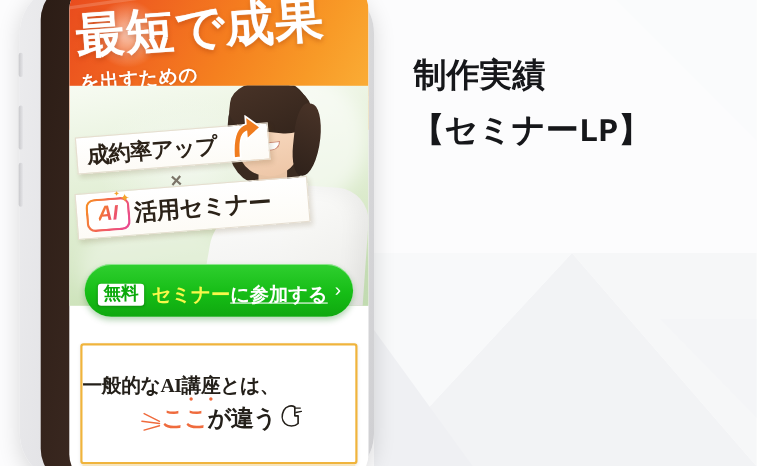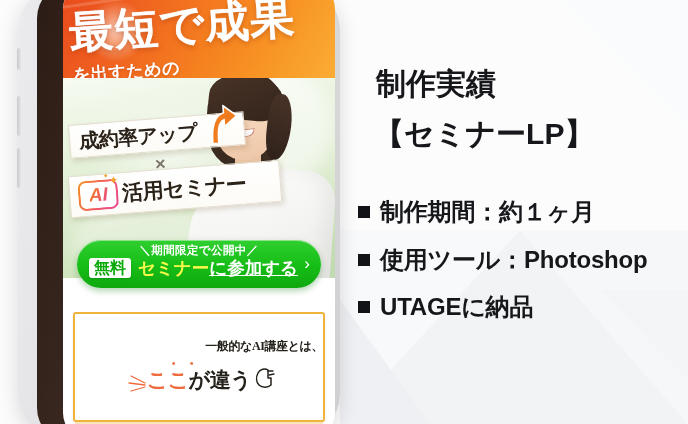--- a/index.html
+++ b/index.html
@@ -206,44 +206,44 @@
     font-size:17px; font-weight:400; line-height:1;
   }
 
   
   .card{
     position:absolute; left:10px; top:330px; width:252px; height:110px;
     background:#fff; border:2.5px solid #f0b43c; border-radius:3px;
     box-shadow:0 1px 3px rgba(0,0,0,.08);
   }
   .card-l1{
-    position:absolute; left:0; right:0; top:24px; text-align:right;
+    position:absolute; left:0; right:0; top:24px; text-align:left;
     font-family:"Liberation Serif","DejaVu Serif",serif;
-    font-size:12px; font-weight:700; color:#24201a; letter-spacing:-.4px;
+    font-size:18px; font-weight:700; color:#24201a; letter-spacing:-.4px;
   }
   .card-l2{
     position:absolute; left:0; right:0; top:52px; text-align:center;
     font-family:"Liberation Serif","DejaVu Serif",serif;
     font-size:21px; font-weight:700; color:#24201a; letter-spacing:-.5px;
     white-space:nowrap;
   }
   .card-l2 .hl{ color:#ef6b3d; }
   .card-l2 .dots{
     position:absolute; left:50%; top:-9px; transform:translateX(-76%);
     color:#ef6b3d; font-size:11px; letter-spacing:14px;
   }
   .flick{ position:absolute; left:46px; top:58px; width:26px; height:22px; }
   .hand{ position:absolute; right:44px; top:52px; width:28px; height:26px; }
   .card-strip{
     position:absolute; left:0; right:0; bottom:-16px; height:14px;
     background:linear-gradient(180deg,#f7e6bf,#f2dca8);
   }
 
   
-  .panel{ position:absolute; left:352px; top:16px; width:336px; height:348px; }
+  .panel{ position:absolute; left:352px; top:0; width:336px; height:348px;font-family:Liberation Mono, monospace; }
   .ttl{
     position:absolute; font-weight:700; color:#16171a; white-space:nowrap;
     letter-spacing:0px;
   }
   .ttl-1{ left:24px; top:48px; font-size:30px; }
   .ttl-2{ left:22px; top:98px; font-size:30px;text-align:center; }
 
   .bullets{ position:absolute; left:6px; top:182px; width:330px; }
   .bullet{
     display:flex; align-items:flex-start; gap:10px;
@@ -329,21 +329,20 @@
           <div class="banner banner-2">
             <span class="ai-chip">
               <span>AI</span>
               <i class="spark s1">✦</i>
               <i class="spark s2">✦</i>
             </span>
             <span class="b-text-2">活用セミナー</span>
           </div>
 
           <div class="cta">
-            <div class="cta-top">＼期間限定で公開中／</div>
             <div class="cta-row">
               <span class="free-badge">無料</span>
               <span class="cta-main">
                 <span class="y">セミナー</span><span class="w">に参加する</span>
               </span>
             </div>
             <div class="cta-chev">›</div>
           </div>
 
           <div class="card">
@@ -369,29 +368,15 @@
 
         </div>
       </div>
     </div>
   </div>
 
   <div class="panel">
     <div class="ttl ttl-1">制作実績</div>
     <div class="ttl ttl-2">【セミナーLP】</div>
 
-    <div class="bullets">
-      <div class="bullet">
-        <span class="sq"></span>
-        <span class="tx">制作期間：約１ヶ月</span>
-      </div>
-      <div class="bullet">
-        <span class="sq"></span>
-        <span class="tx">使用ツール：Photoshop</span>
-      </div>
-      <div class="bullet">
-        <span class="sq"></span>
-        <span class="tx">UTAGEに納品</span>
-      </div>
-    </div>
   </div>
 
 </div>
 
 </body></html>

